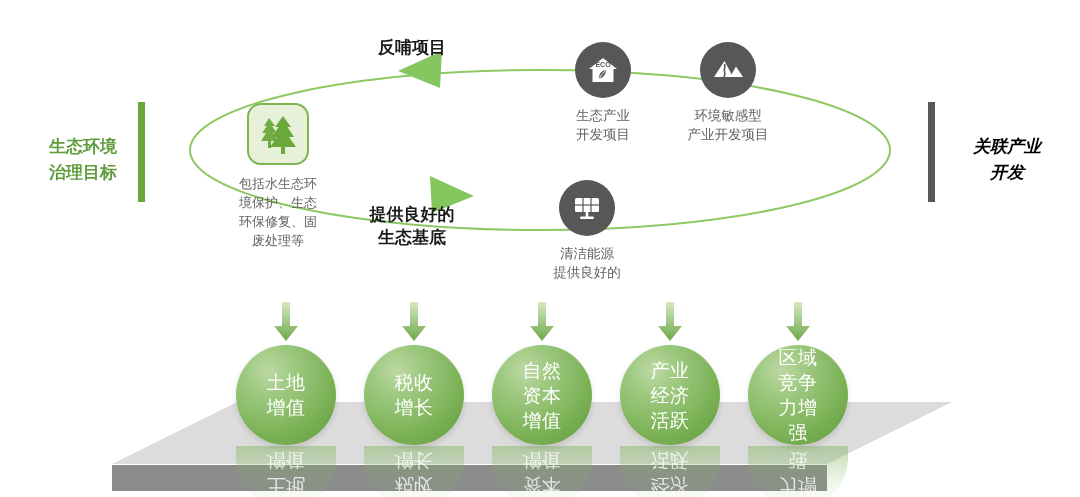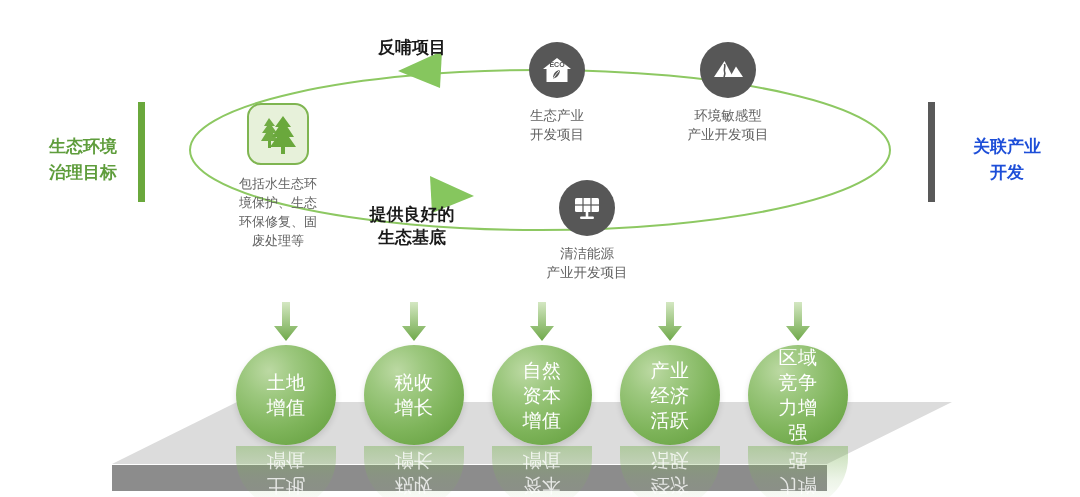--- a/index.html
+++ b/index.html
@@ -33,21 +33,22 @@
   .side-label.left {
     left: 28px;
     top: 110px;
     width: 110px;
     color: #5f9d3c;
   }
   .side-label.right {
     left: 952px;
     top: 110px;
     width: 110px;
-    color: #1d4ed8;
+    color: #000000;
+    font-style: italic;
   }
   .side-bar {
     position: absolute;
     width: 7px;
     height: 100px;
     top: 102px;
   }
   .side-bar.left  { left: 138px; background: #6aa83c; }
   .side-bar.right { left: 928px; background: #595959; }
 
@@ -126,21 +127,21 @@
     align-items: center;
     justify-content: center;
   }
   .circle-caption {
     margin-top: 8px;
     font-size: 13.5px;
     line-height: 19px;
     color: #616161;
     white-space: pre-line;
   }
-  .node-a { left: 472px; top: 42px; }
+  .node-a { left: 518px; top: 42px; }
   .node-b { left: 643px; top: 42px; }
   .node-c { left: 502px; top: 180px; }
   .node-d { left: 645px; top: 180px; }
 
   
   .platform {
     position: absolute;
     left: 112px;
     top: 402px;
     width: 840px;
@@ -290,21 +291,21 @@
         <g stroke="#575757" stroke-width="1.2">
           <line x1="15" y1="9" x2="15" y2="23"></line>
           <line x1="23" y1="9" x2="23" y2="23"></line>
           <line x1="7" y1="16" x2="31" y2="16"></line>
         </g>
         <rect x="17.7" y="23" width="2.6" height="5" fill="#ffffff"></rect>
         <rect x="12" y="27.5" width="14" height="2.4" rx="1.2" fill="#ffffff"></rect>
       </svg>
     </div>
     <div class="circle-caption">清洁能源
-产业开发项目</div>
+提供良好的</div>
   </div>
 
 
   <div class="platform">
     <div class="platform-top"></div>
     <div class="platform-front"></div>
   </div>
 
   <svg class="arrow a1" viewBox="0 0 26 40">
     <defs>

